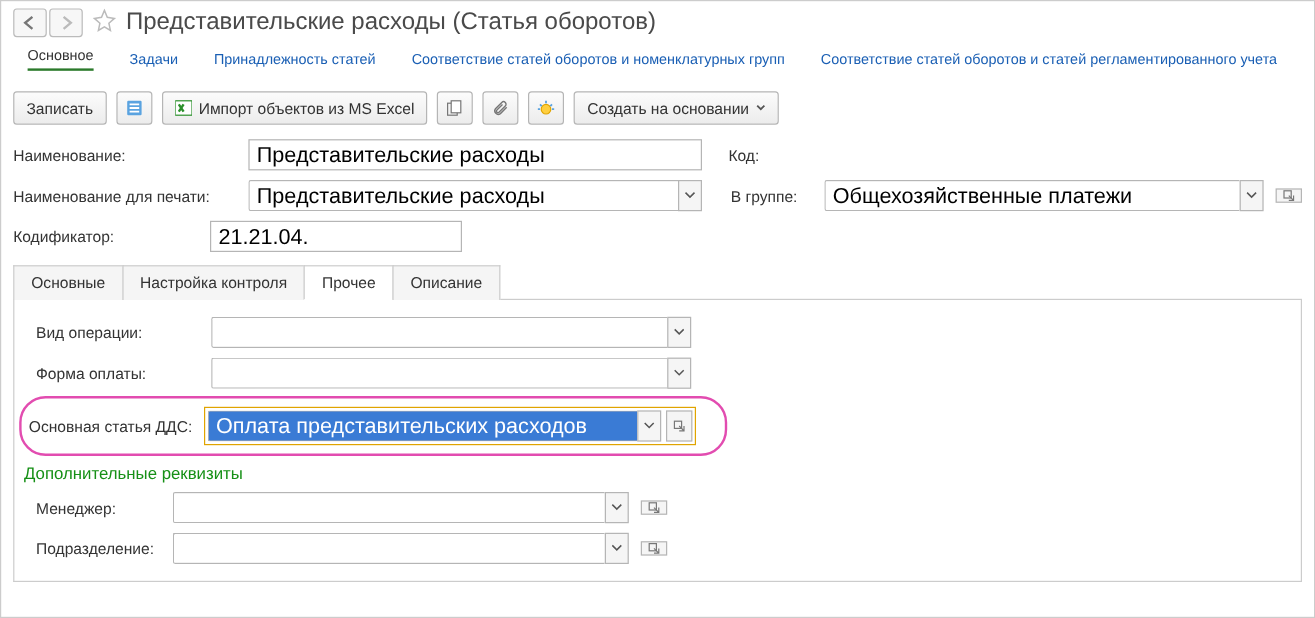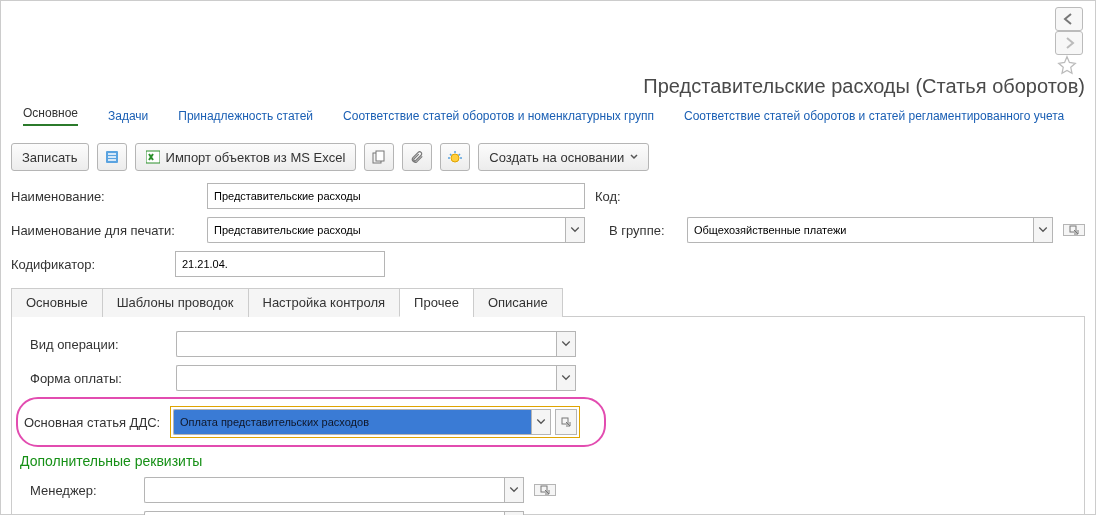--- a/index.html
+++ b/index.html
@@ -1,47 +1,47 @@
 <!DOCTYPE html>
 <html><head>
 <meta charset="utf-8">
 <style>
 * { box-sizing: border-box; margin: 0; padding: 0; }
 body { font-family: Arial, sans-serif; font-size: 13px; color: #333; background: #fff; }
 .app { width: 1096px; height: 515px; border: 1px solid #ccc; background: #fff; padding: 0; }
-.topbar { display: flex; align-items: flex-end; padding: 6px 10px 2px 10px; flex-direction: column; }
+.topbar { display: flex; align-items: flex-start; padding: 6px 10px 2px 10px; }
 .nav-btn { width: 28px; height: 24px; border: 1px solid #bbb; background: #f7f7f7; border-radius: 3px; margin-right: 2px; display: flex; align-items: center; justify-content: center; cursor: pointer; }
 .nav-btn svg { width: 14px; height: 12px; }
 .star { margin: 0 8px 0 6px; display: inline-flex; cursor: pointer; }
 .title { font-size: 20px; color: #4a4a4a; }
 .nav-tabs { display: flex; align-items: center; padding: 6px 10px 8px 10px; gap: 18px; border-bottom: 1px solid transparent; }
 .nav-tabs a { color: #1a5fb4; text-decoration: none; cursor: pointer; font-size: 12px; margin-left: 12px; }
 .nav-tabs a.active { color: #333; border-bottom: 2px solid #2b7a2b; padding-bottom: 4px; cursor: default; }
 .toolbar { display: flex; align-items: center; padding: 8px 10px; gap: 8px; }
 .btn { height: 28px; border: 1px solid #b5b5b5; background: linear-gradient(#fcfcfc,#ececec); border-radius: 3px; padding: 0 10px; display: inline-flex; align-items: center; gap: 6px; cursor: pointer; font-size: 13px; color: #333; }
 .btn.primary { background: linear-gradient(#ffe96a,#f7d117); border-color: #d0a800; font-weight: bold; }
 .btn.icon { width: 30px; padding: 0; justify-content: center; }
 .form-row { display: flex; align-items: center; padding: 4px 10px; gap: 6px; }
 .label { width: 190px; color: #333; }
-.input, .select-wrap input { border: 1px solid #b5b5b5; height: 26px; padding: 0 6px; font-size: 11px; background: #fff; }
+.input, .select-wrap input { border: 1px solid #b5b5b5; height: 26px; padding: 0 6px; font-size: 18px; background: #fff; }
 .select-wrap { display: flex; align-items: stretch; }
 .select-wrap input { flex: 1; border-right: none; border-radius: 2px 0 0 2px; }
 .dd-btn { width: 20px; border: 1px solid #b5b5b5; background: #f5f5f5; display: flex; align-items: center; justify-content: center; cursor: pointer; }
 .open-btn { width: 22px; border: 1px solid #b5b5b5; background: #f5f5f5; display: flex; align-items: center; justify-content: center; cursor: pointer; margin-left: 4px; }
 .dd-btn svg, .open-btn svg { width: 10px; height: 10px; }
 .subtabs { display: flex; border-bottom: 1px solid #ccc; margin: 6px 10px 0 10px; }
 .subtab { padding: 6px 14px; border: 1px solid #ccc; border-bottom: none; margin-right: -1px; background: #f5f5f5; cursor: pointer; position: relative; top: 1px; color: #333; }
 .subtab.active { background: #fff; border-bottom: 1px solid #fff; }
 .panel { border: 1px solid #ccc; border-top: none; margin: 0 10px 10px 10px; padding: 10px 8px; }
 .panel .form-row .label { width: 140px; }
 .panel .select-wrap { width: 400px; }
 .highlight { position: relative; border: 2px solid #e24cb0; border-radius: 22px; padding: 7px 6px; }
 .highlight-inner { border: 1px solid #e0a400; padding: 2px; }
 .heading-extra { color: #169016; font-size: 14px; margin: 6px 0 4px 0; }
-input.sel { background: #3a7bd5; color: #0f172a; }
+input.sel { background: #3a7bd5; color: #ffffff; }
 </style>
 </head>
 <body>
 <div class="app">
 
 <div class="topbar">
   <div class="nav-btn">
     <svg viewBox="0 0 14 12">
           <path d="M9 1 L3 6 L9 11" stroke="#777" stroke-width="2" fill="none"></path>
         </svg>
@@ -103,21 +103,21 @@
     <span>Создать на основании</span>
     <svg width="8" height="8" viewBox="0 0 8 8">
           <path d="M1 2l3 3 3-3" stroke="#555" stroke-width="1.5" fill="none"></path>
         </svg>
   </button>
 </div>
 
 <div class="form-row">
   <div class="label">Наименование:</div>
   <input class="input" style="width: 378px;" value="Представительские расходы">
-  <div class="label" style="width:40px;margin-left:4px">Код:</div>
+  <div class="label" style="width:40px;margin-left:16px">Код:</div>
 </div>
 
 <div class="form-row">
   <div class="label">Наименование для печати:</div>
   <div class="select-wrap" style="width:378px">
     <input value="Представительские расходы" style="">
     <div class="dd-btn">
           <svg viewBox="0 0 8 8">
             <path d="M1 2l3 3 3-3" stroke="#555" fill="none"></path>
           </svg>
@@ -140,21 +140,20 @@
       </div>
 </div>
 
 <div class="form-row">
   <div class="label" style="width:158px">Кодификатор:</div>
   <input class="input" style="width: 210px;" value="21.21.04.">
 </div>
 
 <div class="subtabs">
   <div class="subtab">Основные</div>
-  <div class="subtab">Шаблоны проводок</div>
   <div class="subtab">Настройка контроля</div>
   <div class="subtab active">Прочее</div>
   <div class="subtab">Описание</div>
 </div>
 
 <div class="panel">
   <div class="form-row">
     <div class="label">Вид операции:</div>
     <div class="select-wrap">
       <input value="" style="">

